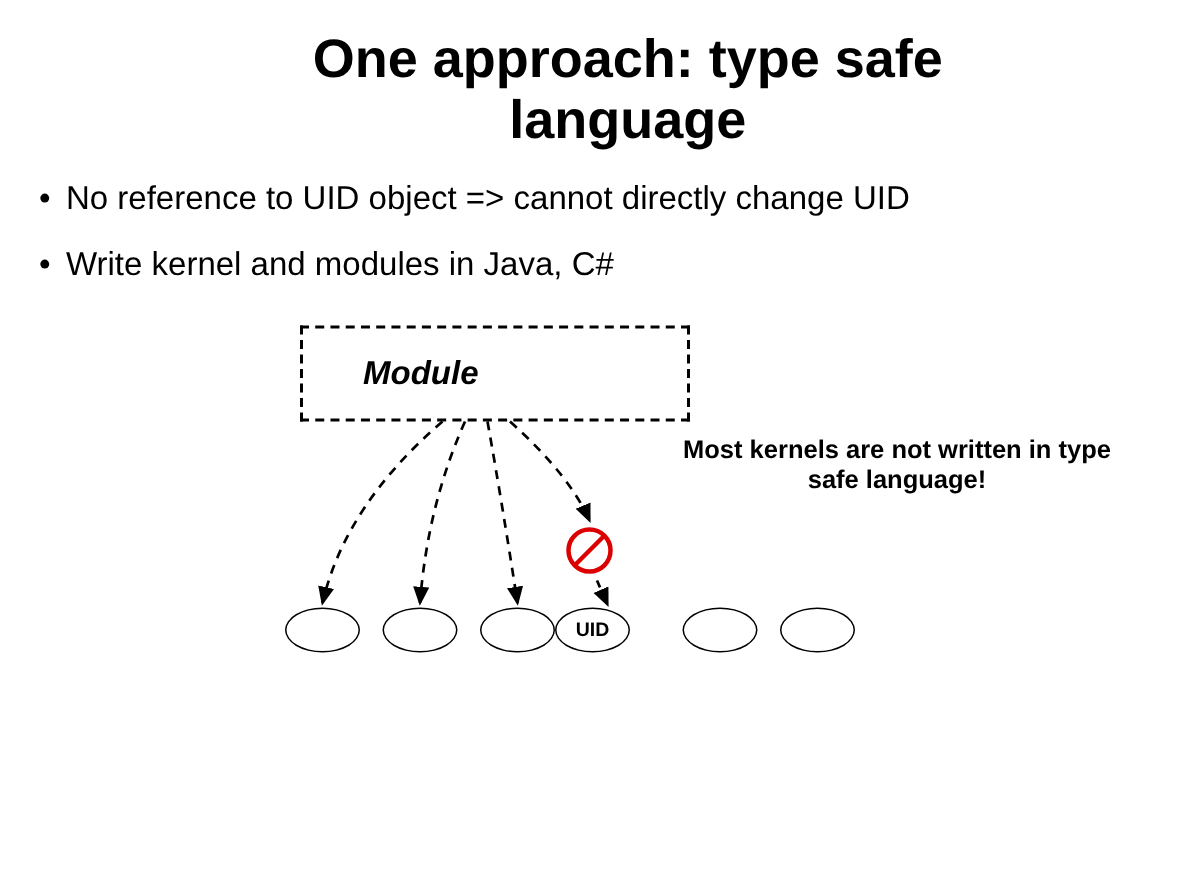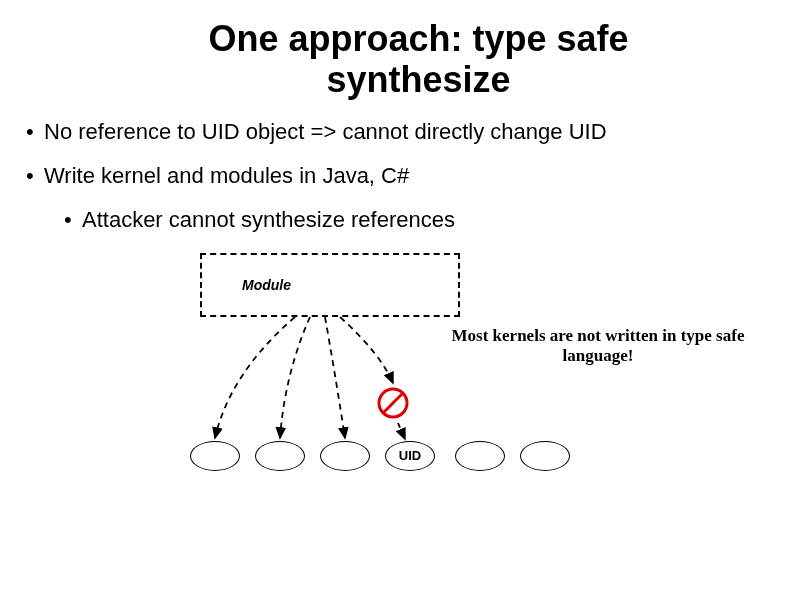--- a/index.html
+++ b/index.html
@@ -60,81 +60,79 @@
     width: 260px;
     height: 64px;
     border: 2px dashed #000;
     display: flex;
     align-items: center;
     padding-left: 40px;
   }
   .module-label {
     font-weight: bold;
     font-style: italic;
-    font-size: 14px;
+    font-size: 22px;
   }
   .prohibit {
     position: absolute;
     left: 376px;
     top: 143px;
     width: 34px;
     height: 34px;
   }
   .annotation {
     position: absolute;
     left: 438px;
     top: 83px;
     width: 320px;
     font-weight: bold;
     font-size: 17px;
     text-align: center;
     line-height: 1.2;
-    font-family: Liberation Serif, serif;
   }
   .oval {
     position: absolute;
     width: 50px;
     height: 30px;
     border: 1.5px solid #000;
     border-radius: 50%;
     background: #fff;
     display: flex;
     align-items: center;
     justify-content: center;
     font-size: 13px;
     font-weight: bold;
   }
   .oval-plain { }
   .ov1 { left: 190px; top: 198px; }
   .ov2 { left: 255px; top: 198px; }
   .ov3 { left: 320px; top: 198px; }
-  .ov4 { left: 385px; top: 198px; } 
+  .ov4 { left: 370px; top: 198px; } 
   .ov5 { left: 455px; top: 198px; }
   .ov6 { left: 520px; top: 198px; }
 
   svg.arrows {
     position: absolute;
     left: 0; top: 0;
     width: 794px;
     height: 270px;
     pointer-events: none;
   }
 </style>
 </head>
 <body>
 
 <div class="title">
   <span>One approach: type safe</span><br>
-  <span>synthesize</span>
+  <span>language</span>
 </div>
 
 <div class="bullets">
   <div class="b1">No reference to UID object =&gt; cannot directly change UID</div>
   <div class="b1">Write kernel and modules in Java, C#</div>
-  <div class="b2">Attacker cannot synthesize references</div>
 </div>
 
 <div class="diagram">
 
   <div class="module-box">
     <span class="module-label">Module</span>
   </div>
 
   <svg class="arrows">
     <defs>

